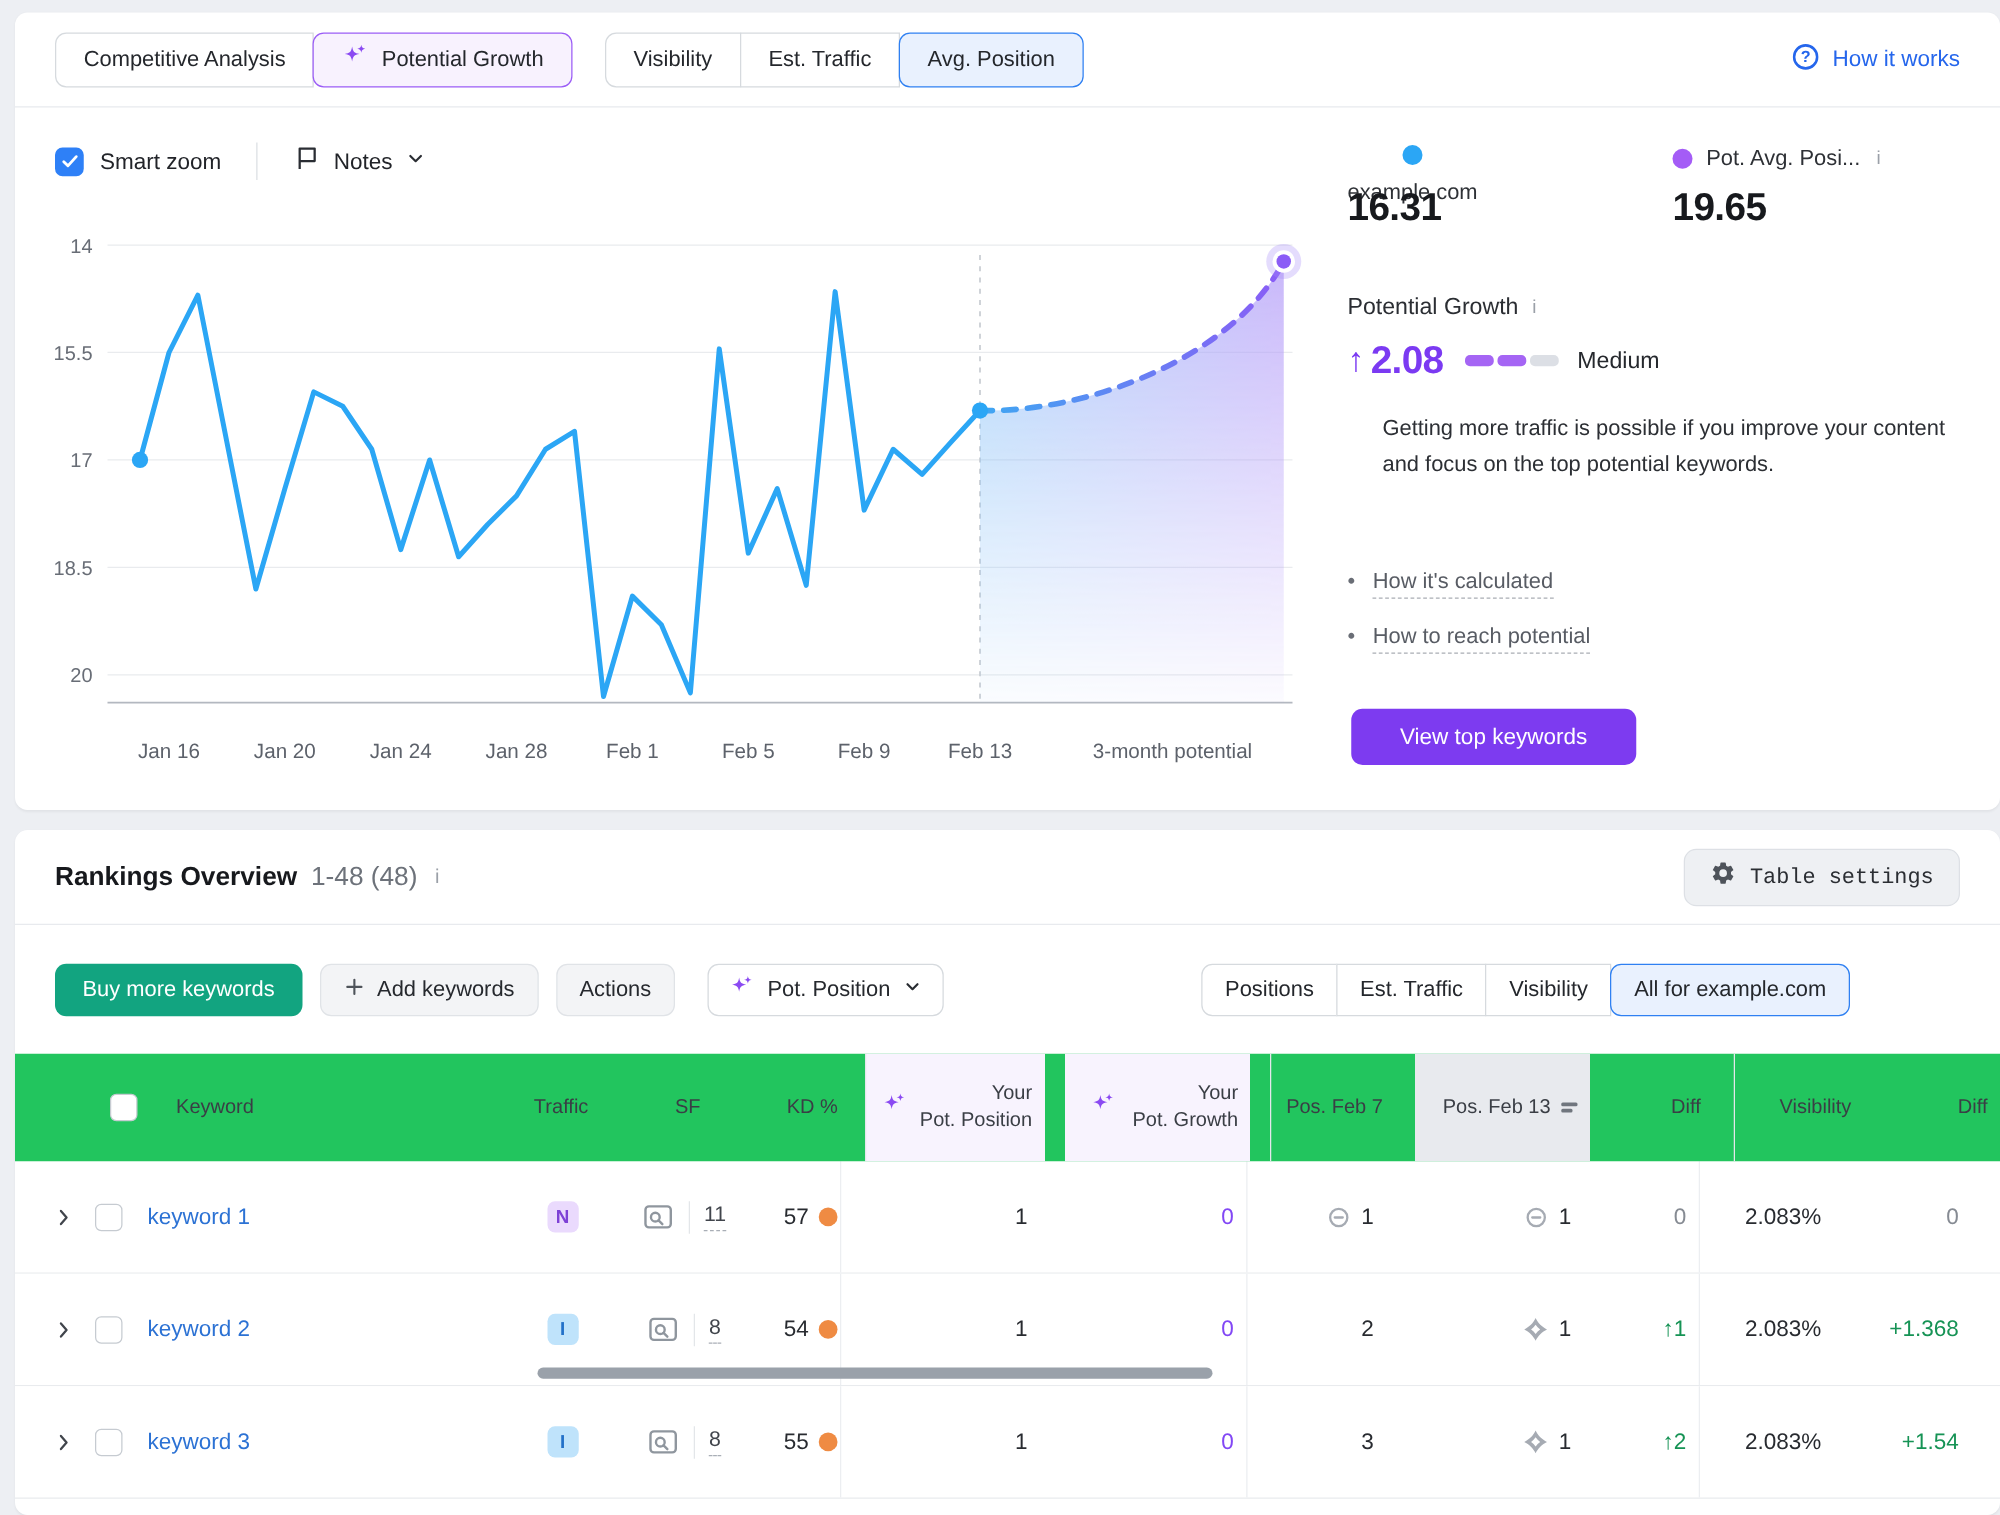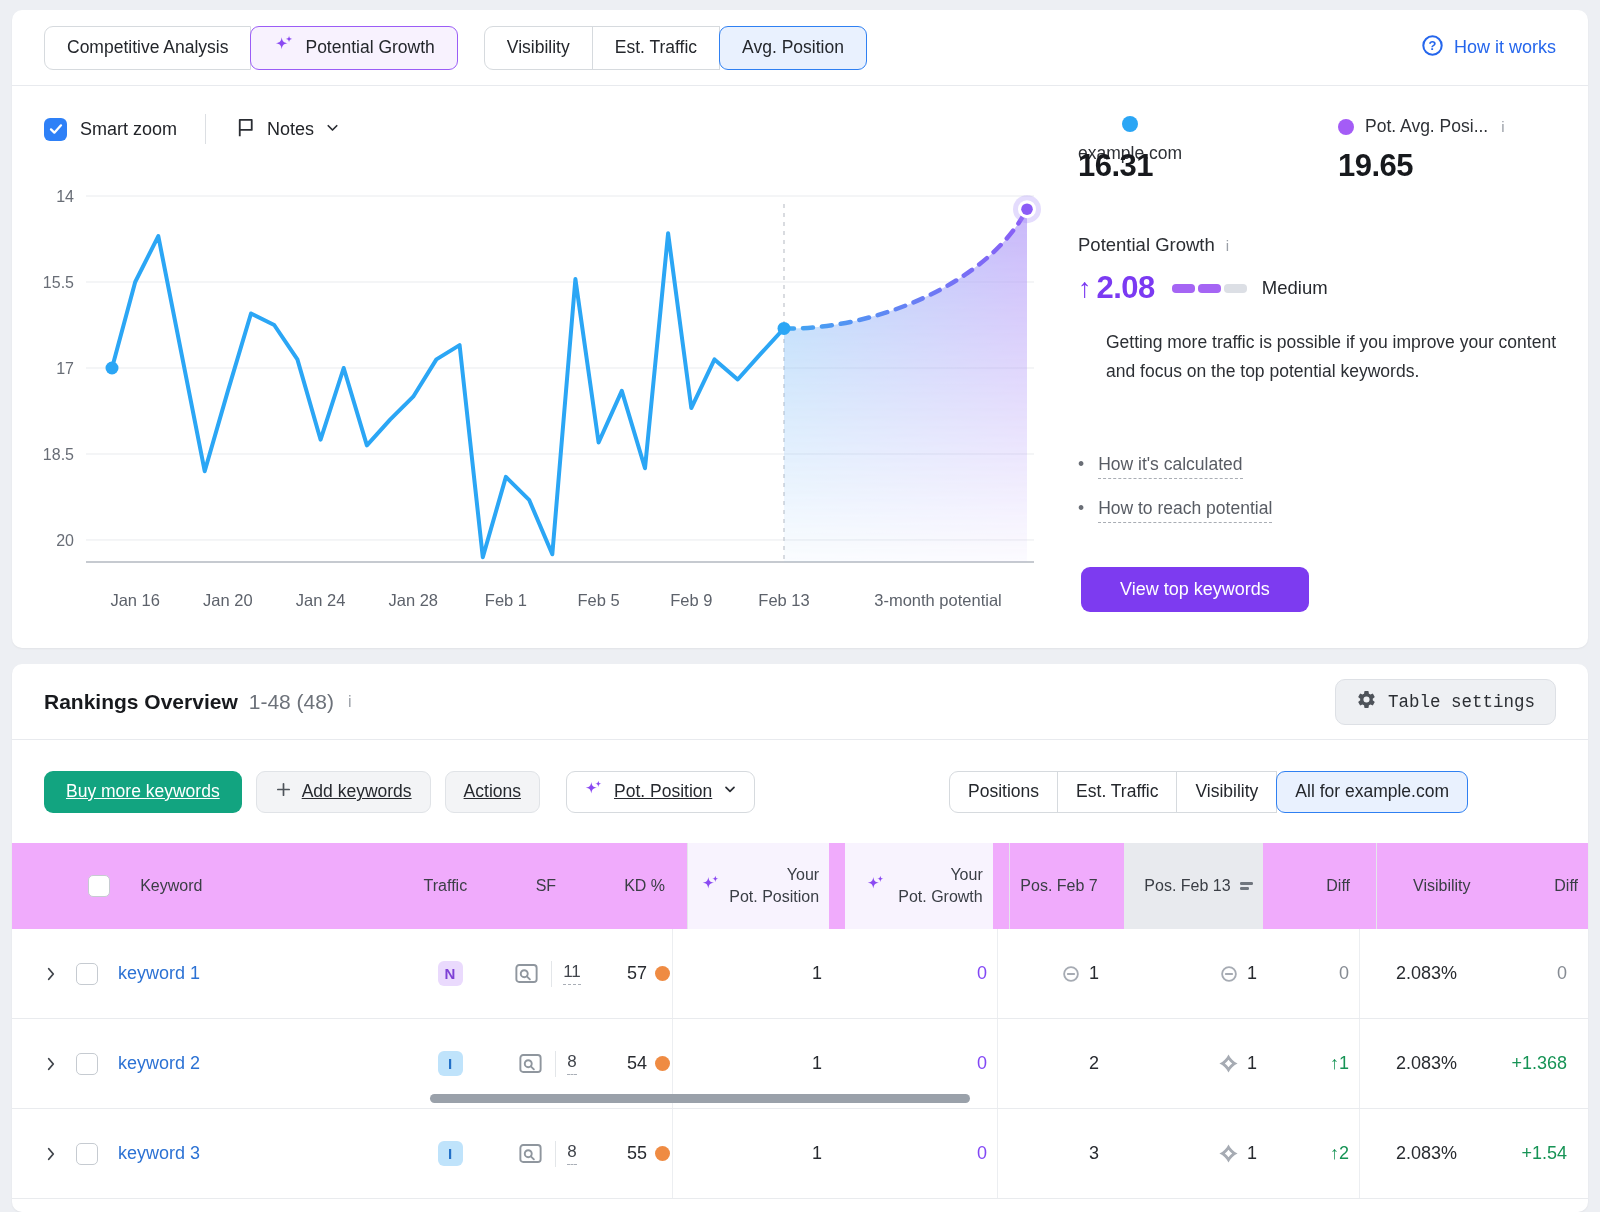--- a/index.html
+++ b/index.html
@@ -1,18 +1,18 @@
 <!DOCTYPE html>
 <html><head>
 <meta charset="utf-8">
 <style>
   * { margin:0; padding:0; box-sizing:border-box; }
   html,body { width:1600px; height:1212px; }
   body { background:#edeff3; font-family:"Liberation Sans",sans-serif; color:#26292e; position:relative; overflow:hidden; }
-  .card { position:absolute; left:12px; right:12px; background:#fff; border-radius:10px; box-shadow:0 1px 2px rgba(20,22,26,.05); }
+  .card { position:absolute; left:12px; right:0; background:#fff; border-radius:10px; box-shadow:0 1px 2px rgba(20,22,26,.05); }
   #card-chart { top:10px; height:638px; }
   #card-rankings { top:664px; bottom:0; }
 
   
   .topbar { position:absolute; top:0; left:0; right:0; height:76px; display:flex; align-items:center; padding:0 32px; border-bottom:1px solid #e8eaee; }
   .seg-group { display:flex; }
   .seg-btn { height:44px; padding:0 22px; display:flex; align-items:center; gap:10px; background:#fff; border:1px solid #d6dade; font-size:17.5px; color:#24272c; white-space:nowrap; position:relative; }
   .seg-btn + .seg-btn { margin-left:-1px; }
   .seg-first { border-radius:9px 0 0 9px; }
   .seg-last { border-radius:0 9px 9px 0; }
@@ -53,30 +53,30 @@
   .dashed-link { color:#585c64; border-bottom:1.5px dashed #a9adb4; padding-bottom:3px; cursor:pointer; }
   .btn-purple { background:#7d3bf0; color:#fff; border:none; border-radius:9px; height:45px; padding:0 39px; font-size:18px; font-family:inherit; cursor:pointer; }
 
   
   .rank-head { height:76px; display:flex; align-items:center; padding:0 32px; border-bottom:1px solid #e8eaee; }
   .rank-title { font-size:21px; font-weight:700; color:#17191d; }
   .rank-range { font-size:21px; color:#6d727a; margin-left:11px; }
   .rank-head .info-i { margin-left:12px; font-size:16px; }
   .btn-settings { margin-left:auto; height:46px; background:#eef0f3; border:1px solid #dde0e5; border-radius:10px; display:flex; align-items:center; gap:11px; padding:0 20px; font-size:17.5px; color:#2b2e33; cursor:pointer;font-family:Liberation Mono, monospace; }
   .rank-toolbar { position:absolute; top:76px; left:0; right:0; height:103px; display:flex; align-items:center; padding:0 32px; }
-  .btn { height:42px; border-radius:9px; font-size:17.5px; font-family:inherit; display:flex; align-items:center; cursor:pointer; white-space:nowrap;text-decoration:underline; }
+  .btn { height:42px; border-radius:9px; font-size:17.5px; font-family:inherit; display:flex; align-items:center; cursor:pointer; white-space:nowrap; }
   .btn-green { background:#12a480; color:#fff; border:none; padding:0 22px; }
   .btn-gray { background:#f3f4f6; border:1px solid #e0e3e7; color:#26292e; padding:0 18px; gap:10px; margin-left:14px; }
   .btn-outline { background:#fff; border:1px solid #d6dade; color:#26292e; padding:0 16px; gap:10px; margin-left:26px; }
   .rank-seg { display:flex; margin-left:auto; margin-right:88px; }
   .rank-seg .seg-btn { height:42px; padding:0 18px; font-size:17.5px; }
 
   
   .thead, .trow { display:flex; align-items:stretch; padding-left:30px; }
-  .thead { height:86px; background:#f0abfc; font-size:16px; color:#3a3e45; position:relative;gap:16px; }
+  .thead { height:86px; background:#22c55e; font-size:16px; color:#3a3e45; position:relative;gap:16px; }
   .trow { height:90px; border-bottom:1px solid #e9ebee; font-size:18px; color:#282b30; background:#fff; }
   .c { display:flex; align-items:center; }
   .r { justify-content:flex-end; padding-right:10px; }
   .center { justify-content:center; }
   .c1{width:34px;} .c2{width:42px;} .c3{width:300px;} .c4{width:64px;justify-content:center;}
   .c5{width:130px;justify-content:center;} .c6{width:60px;} .c7{width:160px;} .c8{width:165px;}
   .c9{width:112px;} .c10{width:158px;} .c11{width:92px;} .c12{width:150px;padding-left:36px;} .c13{width:68px;}
   .bl { border-left:1px solid #eceef1; }
   .thead .bl { border-left:1px solid #e4e7eb; }
   .thead .c7, .thead .c8 { background:#f8f3fe; }

